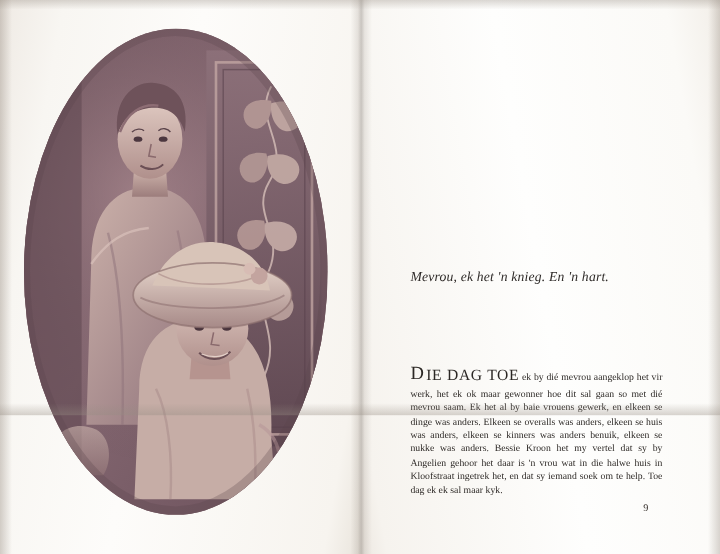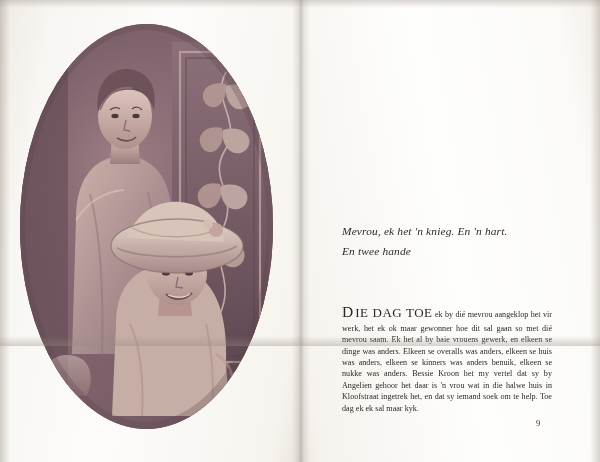--- a/index.html
+++ b/index.html
@@ -254,21 +254,20 @@
 
         <path d="M24 352 C 24 334, 44 326, 60 334 C 72 340, 74 360, 66 372 L 30 372 Z" fill="url(#vase)" opacity="0.55"></path>
 
         <ellipse cx="126" cy="202" rx="140" ry="215" fill="none" stroke="#5a434c" stroke-width="38" opacity="0.28"></ellipse>
       </svg>
     </div>
   </div>
 
   <div class="epigraph">
     <div>Mevrou, ek het 'n knieg. En 'n hart.</div>
-    <div>En twee hande</div>
   </div>
 
   <p class="body-block"><span class="dropcap">D</span><span class="smallcaps">IE DAG TOE</span><span> ek by dié mevrou aangeklop het vir werk, het ek ok maar gewonner hoe dit sal gaan so met dié mevrou saam. Ek het al by baie vrouens gewerk, en elkeen se dinge was anders. Elkeen se overalls was anders, elkeen se huis was anders, elkeen se kinners was anders benuik, elkeen se nukke was anders. Bessie Kroon het my vertel dat sy by Angelien gehoor het daar is 'n vrou wat in die halwe huis in Kloofstraat ingetrek het, en dat sy iemand soek om te help. Toe dag ek ek sal maar kyk.</span></p>
 
   <div class="folio">9</div>
 
   <div class="gutter"></div>
   <div class="edge-left"></div>
   <div class="edge-right"></div>
   <div class="edge-top"></div>

